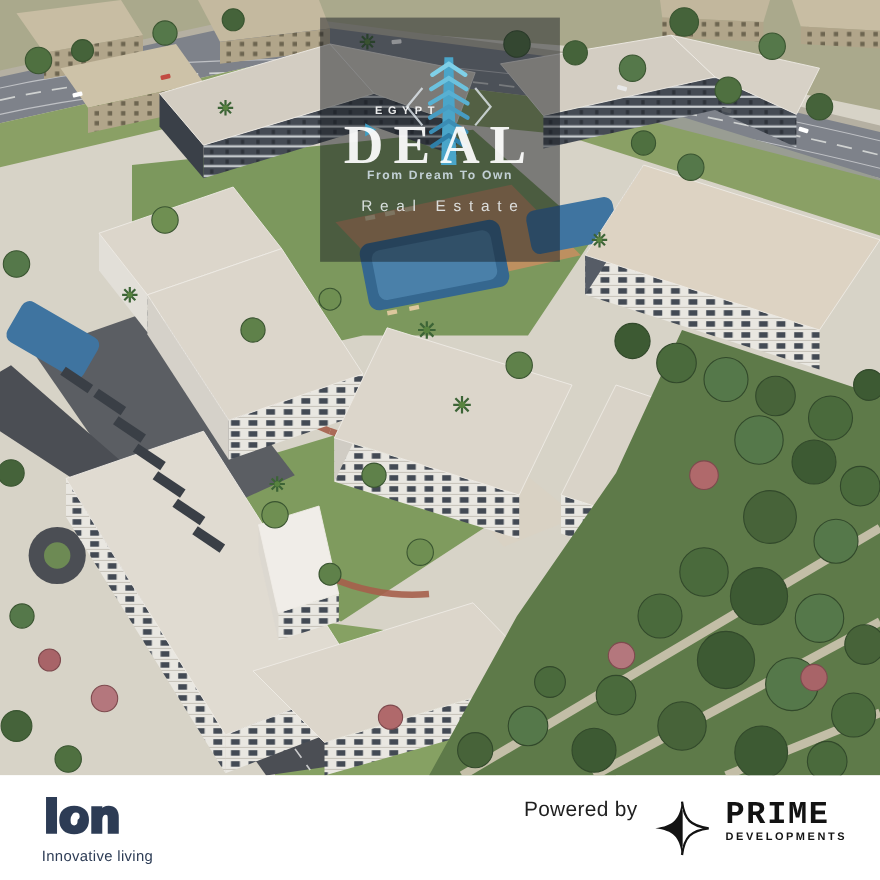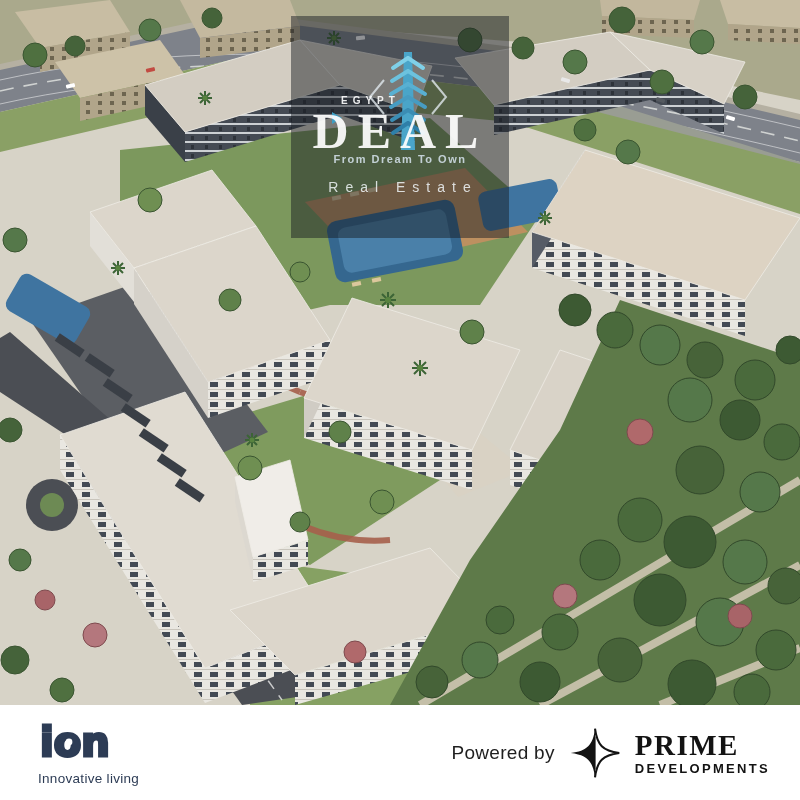--- a/index.html
+++ b/index.html
@@ -16,26 +16,26 @@
   .wm-re{font-family:"Liberation Sans",sans-serif;font-size:14px;letter-spacing:7px;
          fill:rgba(240,244,247,0.85);}
   
   #footer{position:absolute;left:0;top:705px;width:800px;height:95px;background:#ffffff;
           display:flex;align-items:center;justify-content:space-between;
           padding:0 30px 0 38px;box-sizing:border-box;}
   .ion-block{display:flex;flex-direction:column;}
   .ion-word{font-family:"DejaVu Sans",sans-serif;font-weight:bold;font-size:40px;
             fill:#2d3c55;stroke:#2d3c55;stroke-width:3px;paint-order:stroke;}
   .ion-tagline{font-size:13.5px;color:#2d3c55;margin-top:5px;letter-spacing:0.3px;}
-  .powered-block{display:flex;align-items:center;gap:14px;}
+  .powered-block{display:flex;gap:14px;}
   .powered-by{font-size:19px;color:#1f1f1f;font-weight:500;letter-spacing:0.3px;}
   .prime-text{display:flex;flex-direction:column;line-height:1;}
-  .prime-name{font-family:Liberation Serif, serif;font-weight:bold;font-size:29px;
+  .prime-name{font-family:Liberation Mono, monospace;font-weight:bold;font-size:29px;
               color:#131313;letter-spacing:1.5px;}
-  .prime-sub{font-size:13px;font-weight:bold;color:#131313;letter-spacing:2.3px;margin-top:2px;}
+  .prime-sub{font-size:10px;font-weight:bold;color:#131313;letter-spacing:2.3px;margin-top:2px;}
 </style>
 </head>
 <body>
 
 <div id="frame">
 
   <svg id="photo" viewBox="0 0 800 705" xmlns="http://www.w3.org/2000/svg">
     <defs>
       <pattern id="facDark" width="14" height="9" patternUnits="userSpaceOnUse">
         <rect width="14" height="9" fill="#454b54"></rect>

